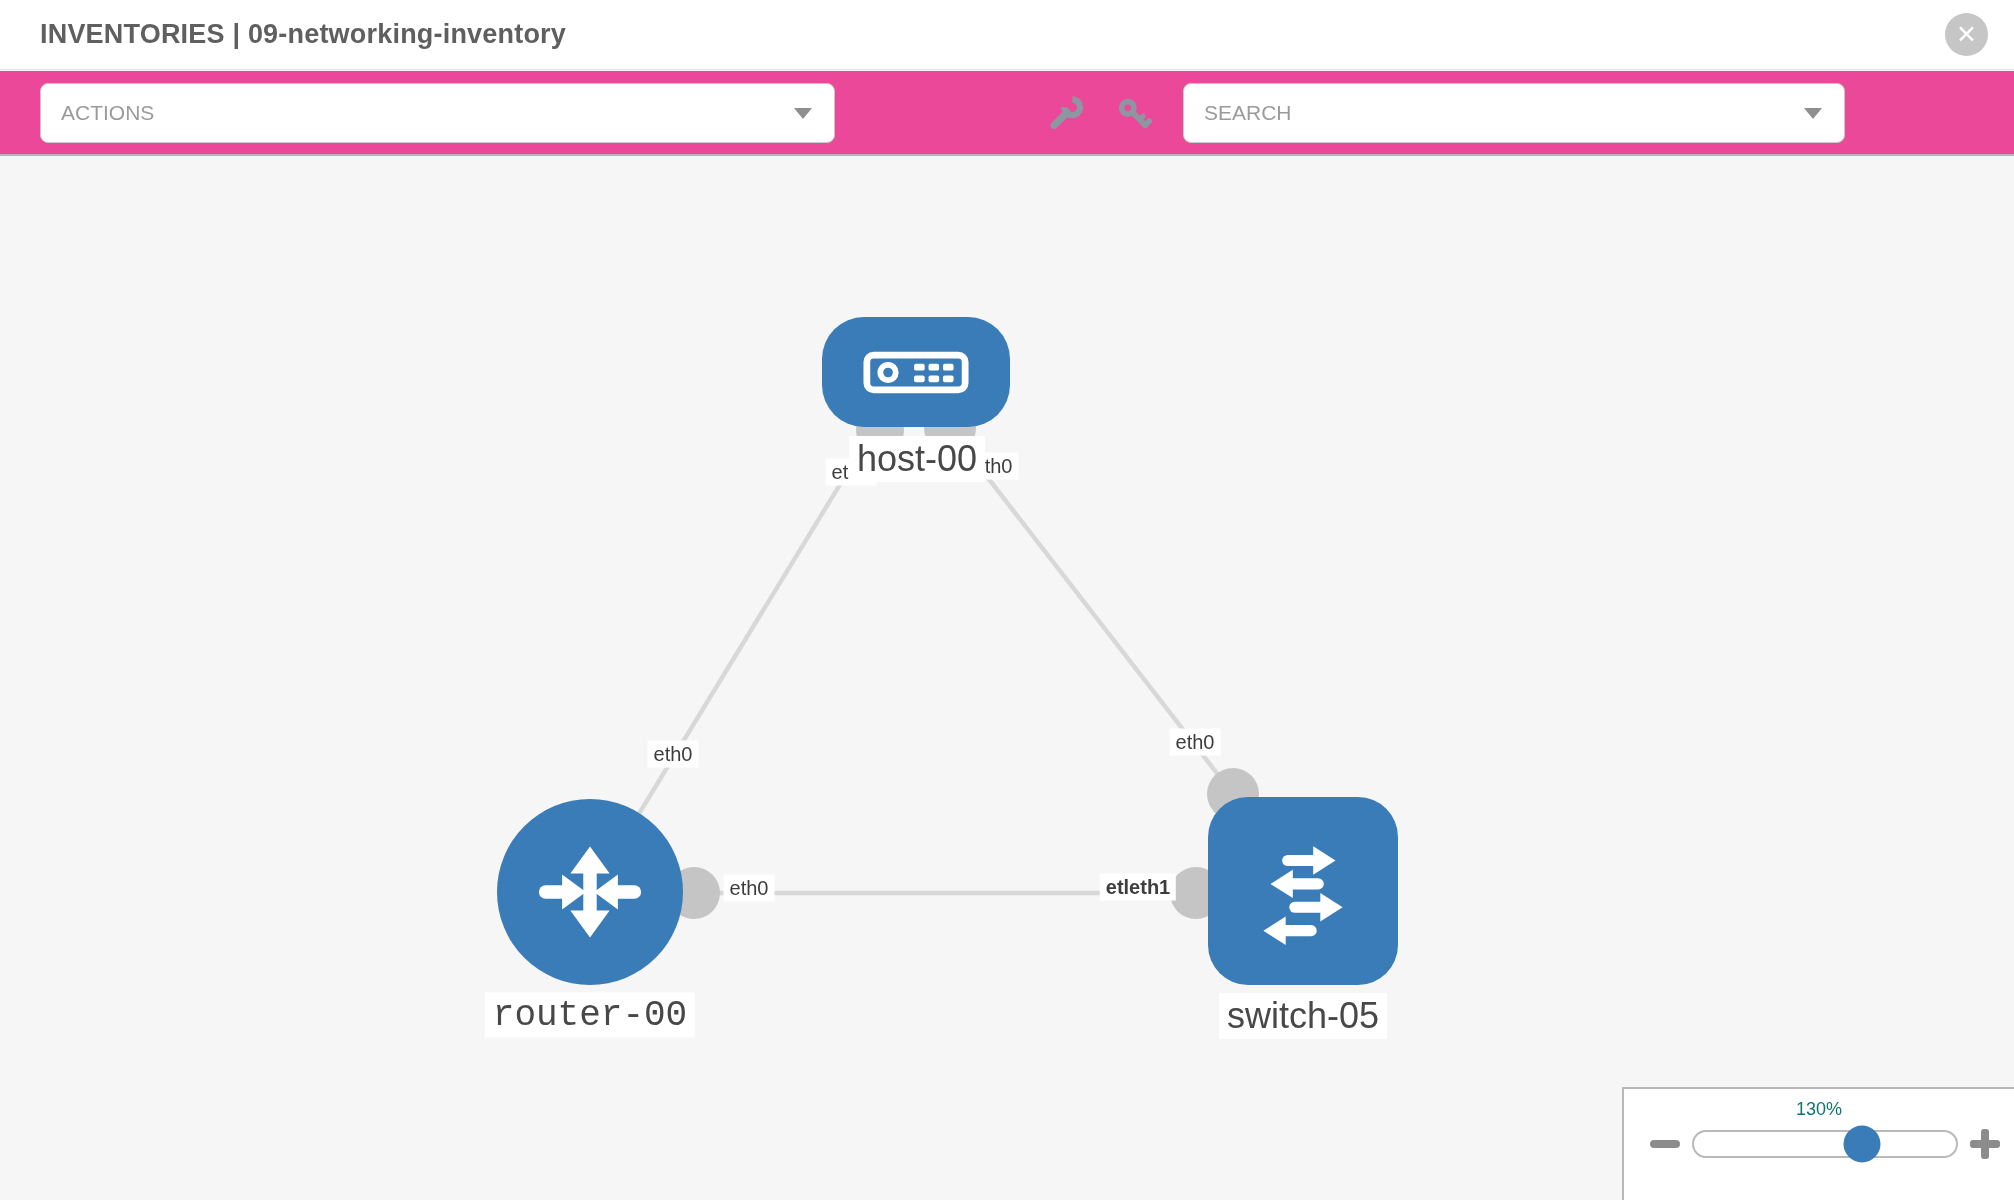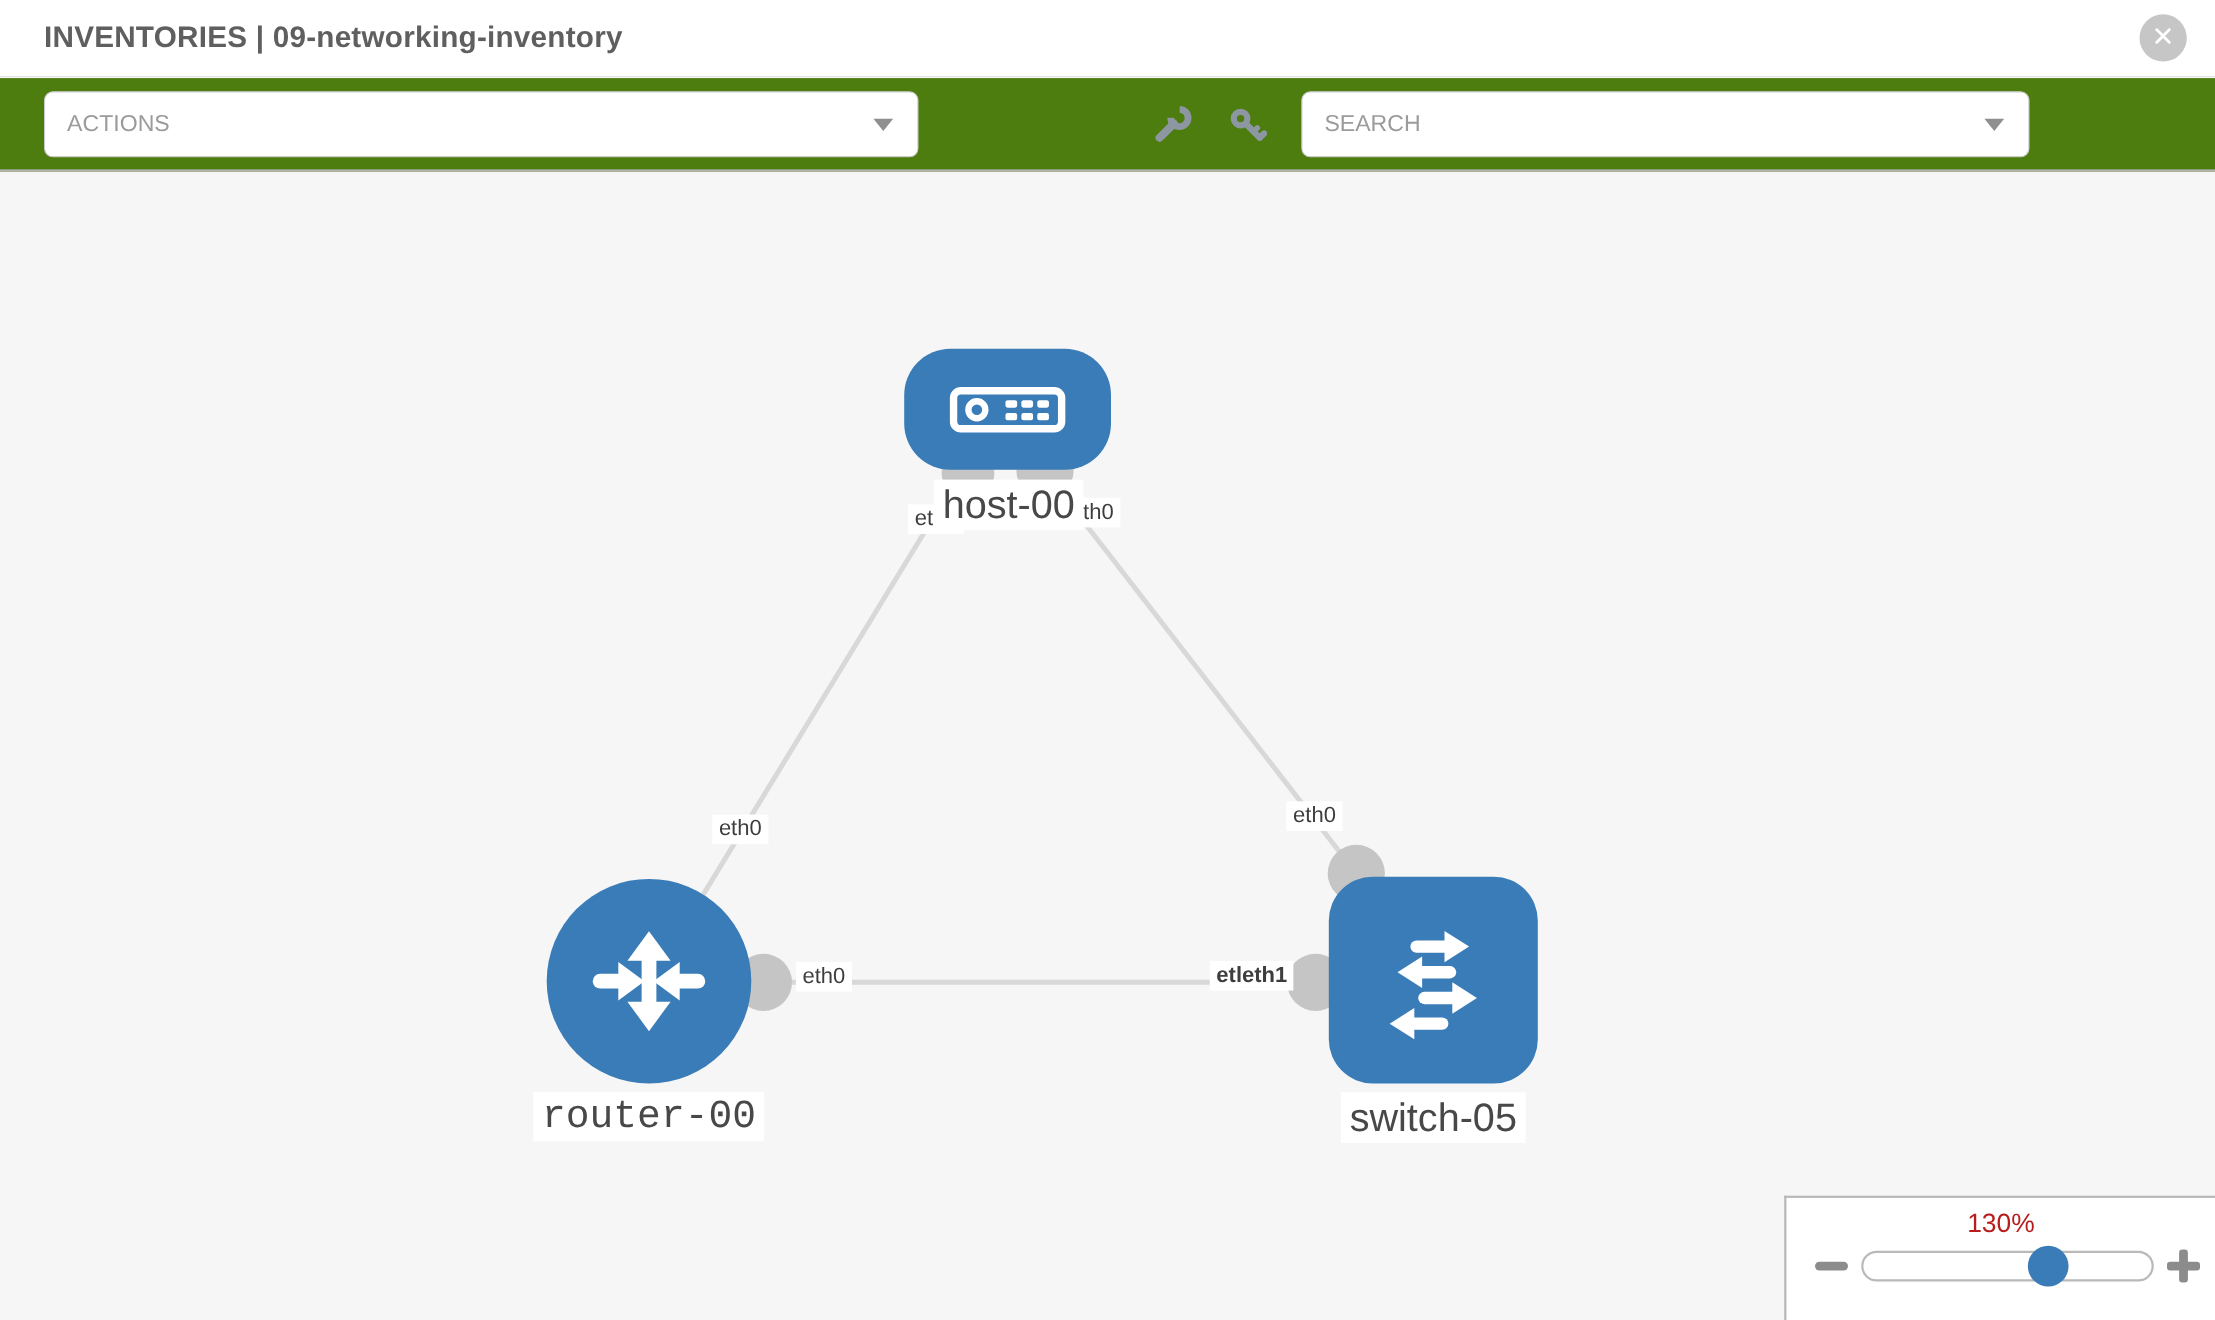--- a/index.html
+++ b/index.html
@@ -9,21 +9,21 @@
 
   
   .header { position:absolute; top:0; left:0; right:0; height:70px; background:#fff;
             border-bottom:1px solid #e3e3e3; display:flex; align-items:center; }
   .title { margin-left:40px; font-size:27px; font-weight:bold; color:#5f5f5f; letter-spacing:.2px; }
   .close-btn { position:absolute; right:26px; top:13px; width:43px; height:43px; border-radius:50%;
                background:#c6c6c6; color:#fff; display:flex; align-items:center; justify-content:center;
                font-size:25px; font-weight:bold; cursor:pointer; line-height:1; }
 
   
-  .toolbar { position:absolute; top:71px; left:0; right:0; height:85px; background:#4d7c0f;
+  .toolbar { position:absolute; top:71px; left:0; right:0; height:85px; background:#ec4899;
              border-bottom:2px solid #b5b5b5; }
   .select { position:absolute; top:12px; height:60px; background:#fff; border:1px solid #c9c9c9;
             border-radius:8px; display:flex; align-items:center; padding:0 20px; font-size:21px;
             color:#9b9b9b; cursor:pointer; }
   #actions-select { left:40px; width:795px; }
   #search-select  { left:1183px; width:662px; }
   .caret { position:absolute; right:22px; top:24px; width:0; height:0;
            border-left:9px solid transparent; border-right:9px solid transparent;
            border-top:11px solid #8f8f8f; }
   .tool-icon { position:absolute; top:0; height:85px; width:48px; display:flex;
@@ -41,21 +41,21 @@
   #node-router { left:497px; top:641px; width:186px; height:186px; border-radius:50%; }
   #node-switch { left:1208px; top:639px; width:190px; height:188px; border-radius:40px; }
 
   .chip { position:absolute; background:#fff; white-space:nowrap; transform:translate(-50%,-50%); }
   .node-label { font-size:36px; color:#484848; padding:2px 8px; z-index:6; }
   .eth-label  { font-size:20px; color:#3d3d3d; padding:2px 6px; z-index:5; }
 
   
   .zoom-panel { position:absolute; right:0; bottom:0; width:392px; height:113px; background:#fff;
                 border-left:2px solid #b7b7b7; border-top:2px solid #b7b7b7; z-index:10; }
-  .zoom-level { text-align:center; font-size:24px; color:#b91c1c; margin-top:10px; }
+  .zoom-level { text-align:center; font-size:18px; color:#0f766e; margin-top:10px; }
   .zoom-controls { display:flex; align-items:center; margin-top:9px; padding:0 14px 0 26px; }
   .minus-icon { width:30px; height:8px; background:#8c8c8c; border-radius:4px; flex:none; cursor:pointer; }
   .slider-track { position:relative; flex:1; height:28px; margin:0 12px; border:2px solid #b9b9b9;
                   border-radius:15px; background:#fff; cursor:pointer; }
   .slider-handle { position:absolute; top:50%; left:64%; width:37px; height:37px; border-radius:50%;
                    background:#3a7cb8; transform:translate(-50%,-50%); cursor:grab; }
   .plus-icon { position:relative; width:30px; height:30px; flex:none; cursor:pointer; }
   .plus-icon::before, .plus-icon::after { content:""; position:absolute; background:#8c8c8c; border-radius:3px; }
   .plus-icon::before { left:0; top:11px; width:30px; height:8px; }
   .plus-icon::after  { left:11px; top:0; width:8px; height:30px; }

